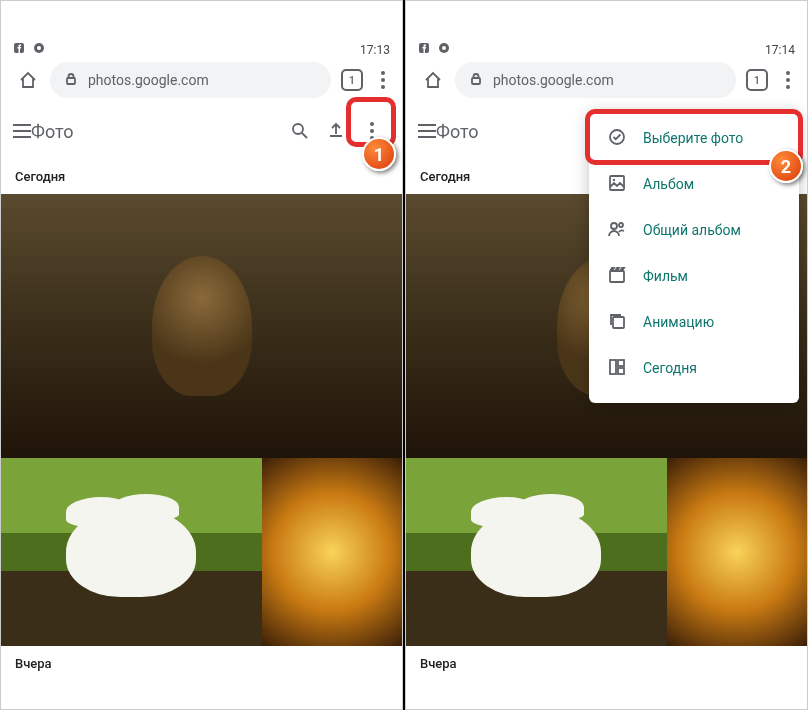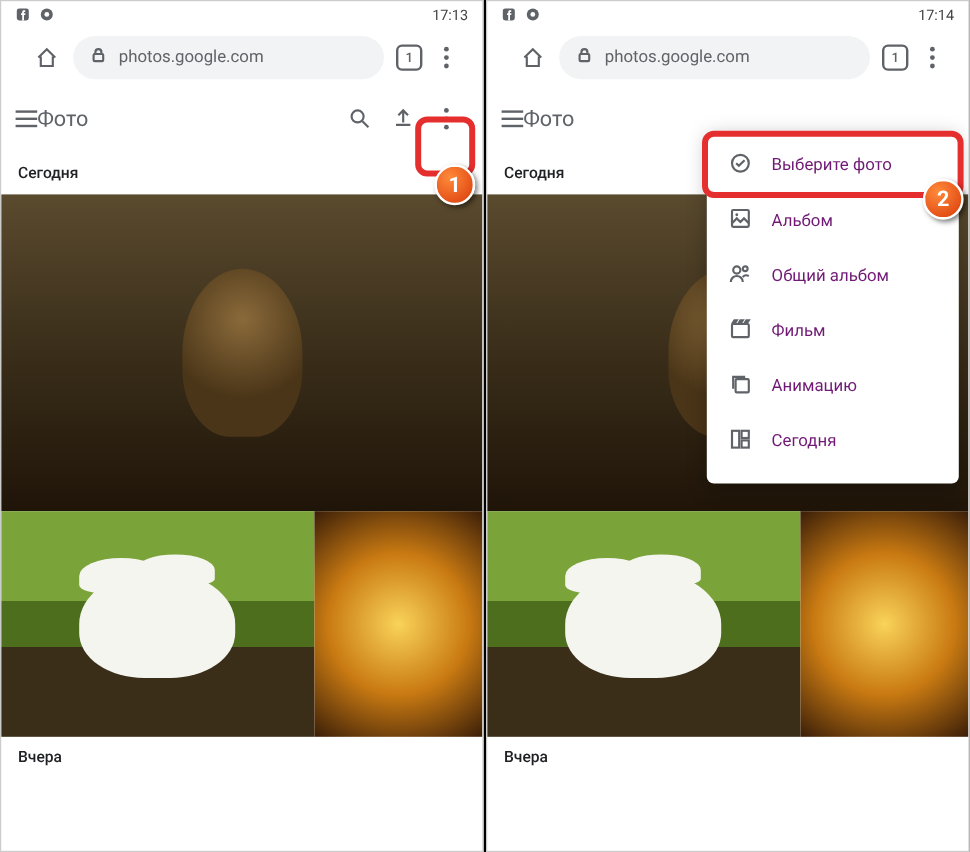--- a/index.html
+++ b/index.html
@@ -1,42 +1,42 @@
 <!DOCTYPE html>
 <html><head>
 <meta charset="utf-8">
 <style>
 * { box-sizing: border-box; margin: 0; padding: 0; }
 body { display: flex; gap: 2px; background: #000; font-family: Roboto, Arial, sans-serif; width: 808px; height: 710px; }
 .phone { width: 403px; height: 710px; background: #fff; position: relative; overflow: hidden; border: 1px solid #ccc; }
-.statusbar { height: 24px; display: flex; align-items: center; padding: 0 12px; font-size: 12px; color: #444; }
+.statusbar { height: 24px; display: flex; align-items: flex-end; padding: 0 12px; font-size: 12px; color: #444; margin-top: 32px; }
 .statusbar .left { display: flex; gap: 8px; }
 .statusbar .spacer { flex: 1; }
-.urlbar { height: 46px; display: flex; align-items: center; padding: 0 20px; gap: 4px; }
+.urlbar { height: 46px; display: flex; align-items: center; padding: 0 9px; gap: 4px; }
 .home-btn { width: 28px; height: 28px; display: flex; align-items: center; justify-content: center; }
 .url-field { flex: 1; background: #f1f3f4; border-radius: 20px; height: 36px; display: flex; align-items: center; padding: 0 14px; gap: 10px; color: #5f6368; font-size: 14px; }
 .tab-count { width: 22px; height: 22px; border: 2px solid #5f6368; border-radius: 5px; display: flex; align-items: center; justify-content: center; font-size: 11px; font-weight: 500; color: #5f6368; margin: 0 6px; }
 .dots-v { display: flex; flex-direction: column; gap: 3px; padding: 0 8px; }
 .dots-v span { width: 4px; height: 4px; background: #5f6368; border-radius: 50%; }
 .appbar { height: 56px; display: flex; align-items: center; padding: 0 12px; }
 .burger { display: flex; flex-direction: column; gap: 4px; }
 .burger span { width: 18px; height: 2px; background: #5f6368; }
 .title { flex: 1; color: #5f6368; font-size: 18px; }
 .iconbtn { display: flex; align-items: center; justify-content: center; width: 36px; height: 36px; cursor: pointer; }
 .section { padding: 10px 14px; font-size: 13px; font-weight: 500; color: #202124; }
 .photo { width: 100%; background: #444; position: relative; }
 .monkey { height: 264px; background: linear-gradient(#5a4a2e 0%, #3a2e1a 50%, #1f1408 100%); display:flex; align-items:center; justify-content:center; }
 .monkey::after { content:""; width:100px; height:140px; background:radial-gradient(circle at 50% 30%, #8a6a3a 0%, #4a3518 60%); border-radius:50% 50% 40% 40%; }
 .rabbit-row { display:flex; height:188px; }
 .rabbit { flex:1; background: linear-gradient(#7aa33a 0 40%, #4d6e1c 40% 60%, #3a2e18 60%); display:flex; align-items:center; justify-content:center; }
 .rabbit::after { content:""; width:130px; height:90px; background:#f5f5f0; border-radius:60% 60% 50% 50%; box-shadow: -30px -40px 0 -30px #f5f5f0, 15px -45px 0 -32px #f5f5f0; }
 .highlight { position: absolute; border: 5px solid #e52e2e; border-radius: 10px; }
 .annot { position: absolute; width: 34px; height: 34px; background: radial-gradient(circle at 35% 30%, #ff8a3a, #d93a0a); border-radius: 50%; border: 2px solid #fff; box-shadow: 2px 2px 4px rgba(0,0,0,.5); display:flex; align-items:center; justify-content:center; color:#fff; font-weight:bold; font-size:18px; }
 .menu { position: absolute; right: 8px; top: 108px; width: 210px; background: #fff; border-radius: 6px; box-shadow: 0 4px 16px rgba(0,0,0,.25); padding: 6px 0 12px; z-index: 10; }
-.menu-item { height: 46px; display:flex; align-items:center; gap:16px; padding: 0 18px; cursor:pointer; font-size:14px; color:#701a75; }
+.menu-item { height: 46px; display:flex; align-items:center; gap:16px; padding: 0 18px; cursor:pointer; font-size:14px; color:#0f766e; }
 .menu-sect { padding: 8px 18px 4px; font-size: 11px; letter-spacing: 1px; color:#9aa0a6; }
 .menu-hl { position:absolute; border:5px solid #e52e2e; border-radius:10px; top:-6px; left:-4px; right:-4px; height:56px; }
 .menu-wrap { position:relative; }
 svg { stroke: #5f6368; fill: none; stroke-width: 1.8; }
 </style>
 </head>
 <body>
 
 <div class="phone">
   <div class="statusbar">

